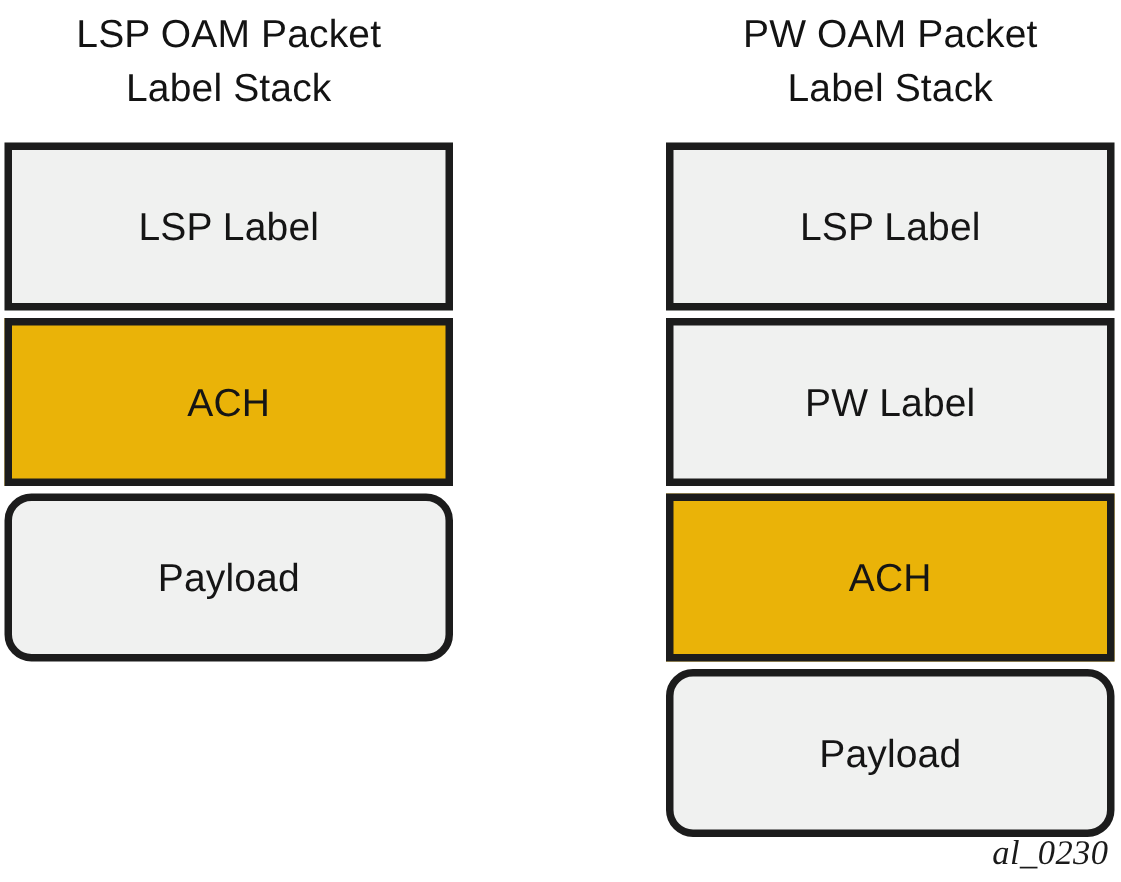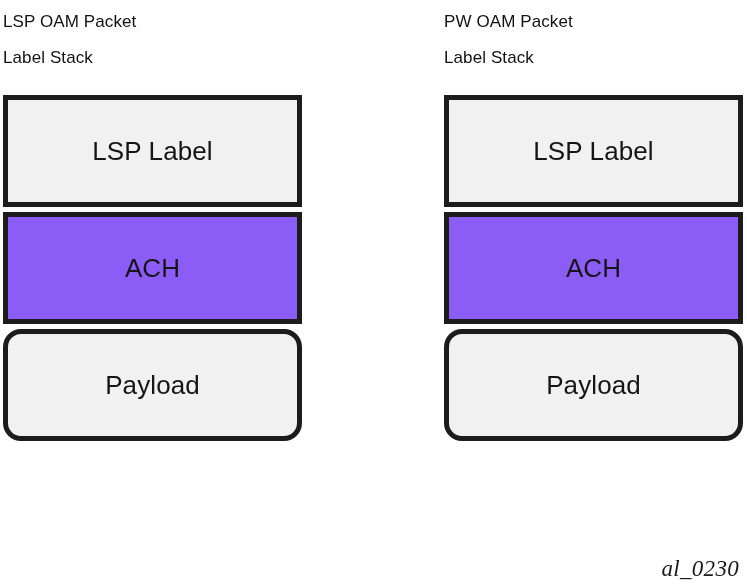--- a/index.html
+++ b/index.html
@@ -30,22 +30,22 @@
     top: 0;
   }
   .column-lsp { left: 3px; }
   .column-pw  { left: 444px; }
 
   .stack-title {
     position: absolute;
     top: 4px;
     left: 0;
     width: 299px;
-    text-align: left;
-    font-size: 17px;
+    text-align: center;
+    font-size: 26px;
     line-height: 36px;
     letter-spacing: 0.1px;
     color: #131313;
     white-space: pre-line;
   }
 
   .stack-boxes {
     position: absolute;
     top: 95px;
     left: 0;
@@ -67,21 +67,21 @@
 
   .label-box-text {
     font-size: 26px;
     line-height: 30px;
     color: #151515;
     text-align: center;
     letter-spacing: 0.1px;
   }
 
   .fill-light { background: #f0f1f0; }
-  .fill-mid   { background: #8b5cf6; }
+  .fill-mid   { background: #eab308; }
   .fill-dark  { background: #8a8c8e; }
 
   .figure-caption {
     position: absolute;
     right: 8px;
     top: 556px;
     font-family: "Liberation Serif", serif;
     font-style: italic;
     font-size: 23px;
     color: #1a1a1a;
@@ -109,20 +109,23 @@
     </div>
   </div>
 
   <div class="column column-pw">
     <div class="stack-title">PW OAM Packet
 Label Stack</div>
     <div class="stack-boxes">
       <div class="label-box fill-light">
         <span class="label-box-text">LSP Label</span>
       </div>
+      <div class="label-box fill-light">
+        <span class="label-box-text">PW Label</span>
+      </div>
       <div class="label-box fill-mid">
         <span class="label-box-text">ACH</span>
       </div>
       <div class="label-box fill-light">
         <span class="label-box-text">Payload</span>
       </div>
     </div>
   </div>
 
   <div class="figure-caption">al_0230</div>

